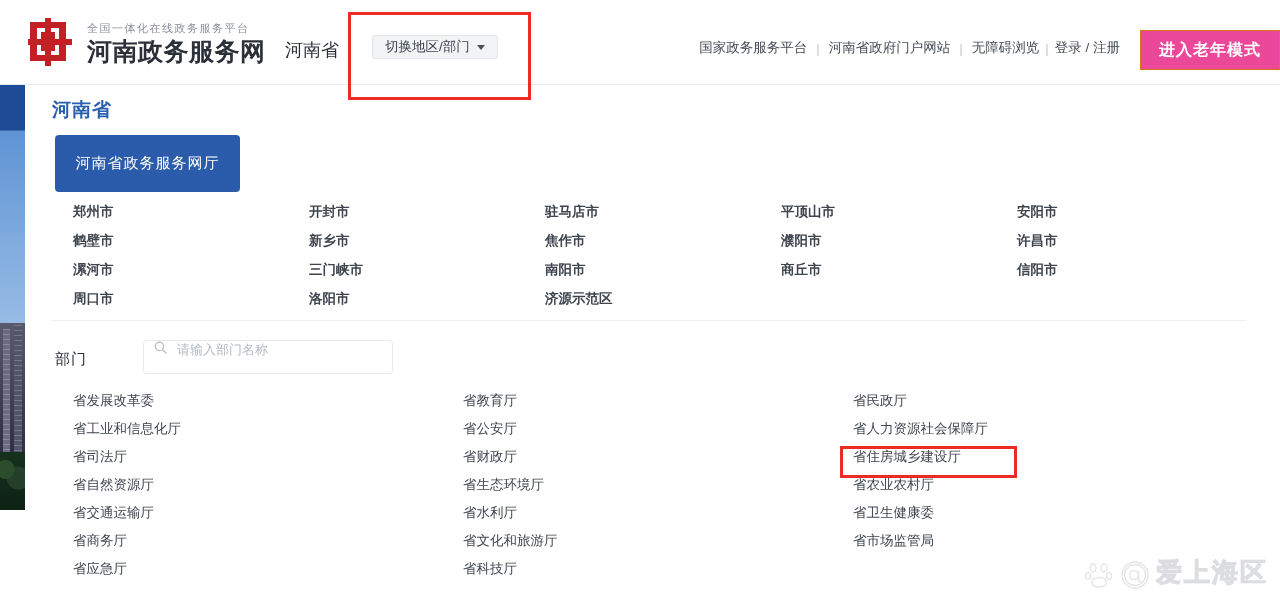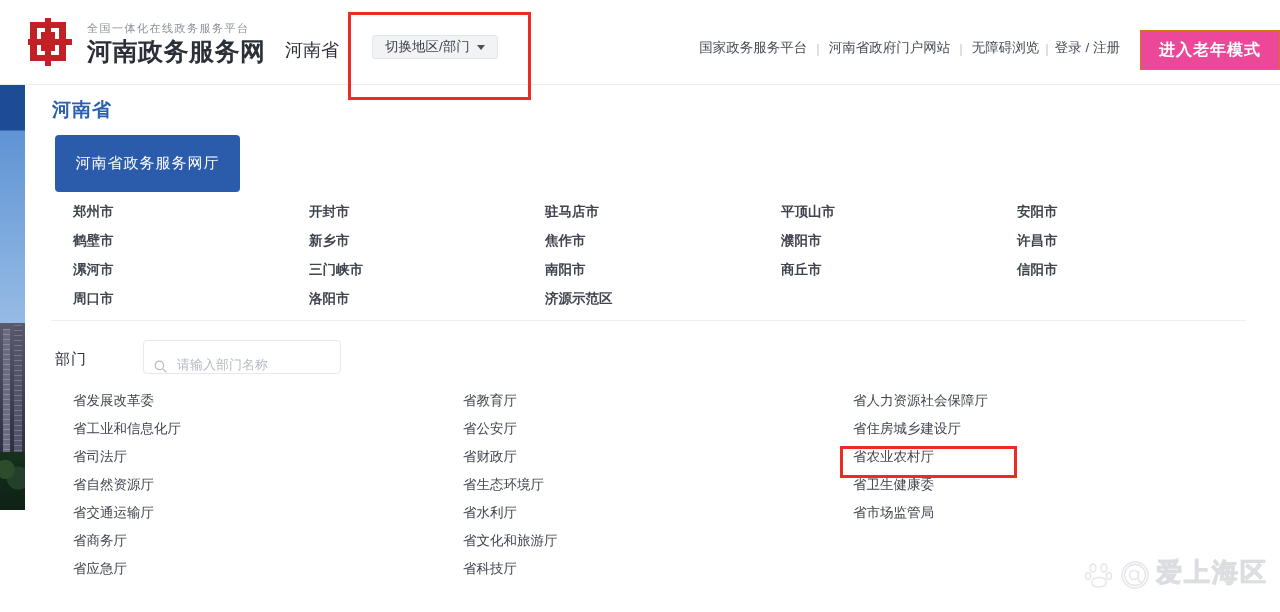--- a/index.html
+++ b/index.html
@@ -274,28 +274,28 @@
     left: 30px;
     top: 265px;
     font-size: 15px;
     color: #2b2f38;
     letter-spacing: 1px;
   }
   .dept-search {
     position: absolute;
     left: 118px;
     top: 255px;
-    width: 198px;
+    width: 250px;
     height: 34px;
     border: 1px solid #e6e8ec;
     border-radius: 4px;
     background: #ffffff;
     box-sizing: border-box;
     display: flex;
-    align-items: flex-end;
+    align-items: flex-start;
     padding: 0 10px;
     gap: 8px;
   }
   .dept-search input {
     border: none;
     outline: none;
     font-size: 13px;
     color: #3f444e;
     width: 100%;
     background: transparent;
@@ -475,20 +475,21 @@
     <div class="dept-item">省交通运输厅</div>
     <div class="dept-item">省商务厅</div>
     <div class="dept-item">省应急厅</div>
     <div class="dept-item">省教育厅</div>
     <div class="dept-item">省公安厅</div>
     <div class="dept-item">省财政厅</div>
     <div class="dept-item">省生态环境厅</div>
     <div class="dept-item">省水利厅</div>
     <div class="dept-item">省文化和旅游厅</div>
     <div class="dept-item">省科技厅</div>
+    <div class="dept-item">省民政厅</div>
     <div class="dept-item">省人力资源社会保障厅</div>
     <div class="dept-item">省住房城乡建设厅</div>
     <div class="dept-item">省农业农村厅</div>
     <div class="dept-item">省卫生健康委</div>
     <div class="dept-item">省市场监管局</div>
   </div>
 </div>
 
 <div class="annot annot-switch"></div>
 <div class="annot annot-dept"></div>

